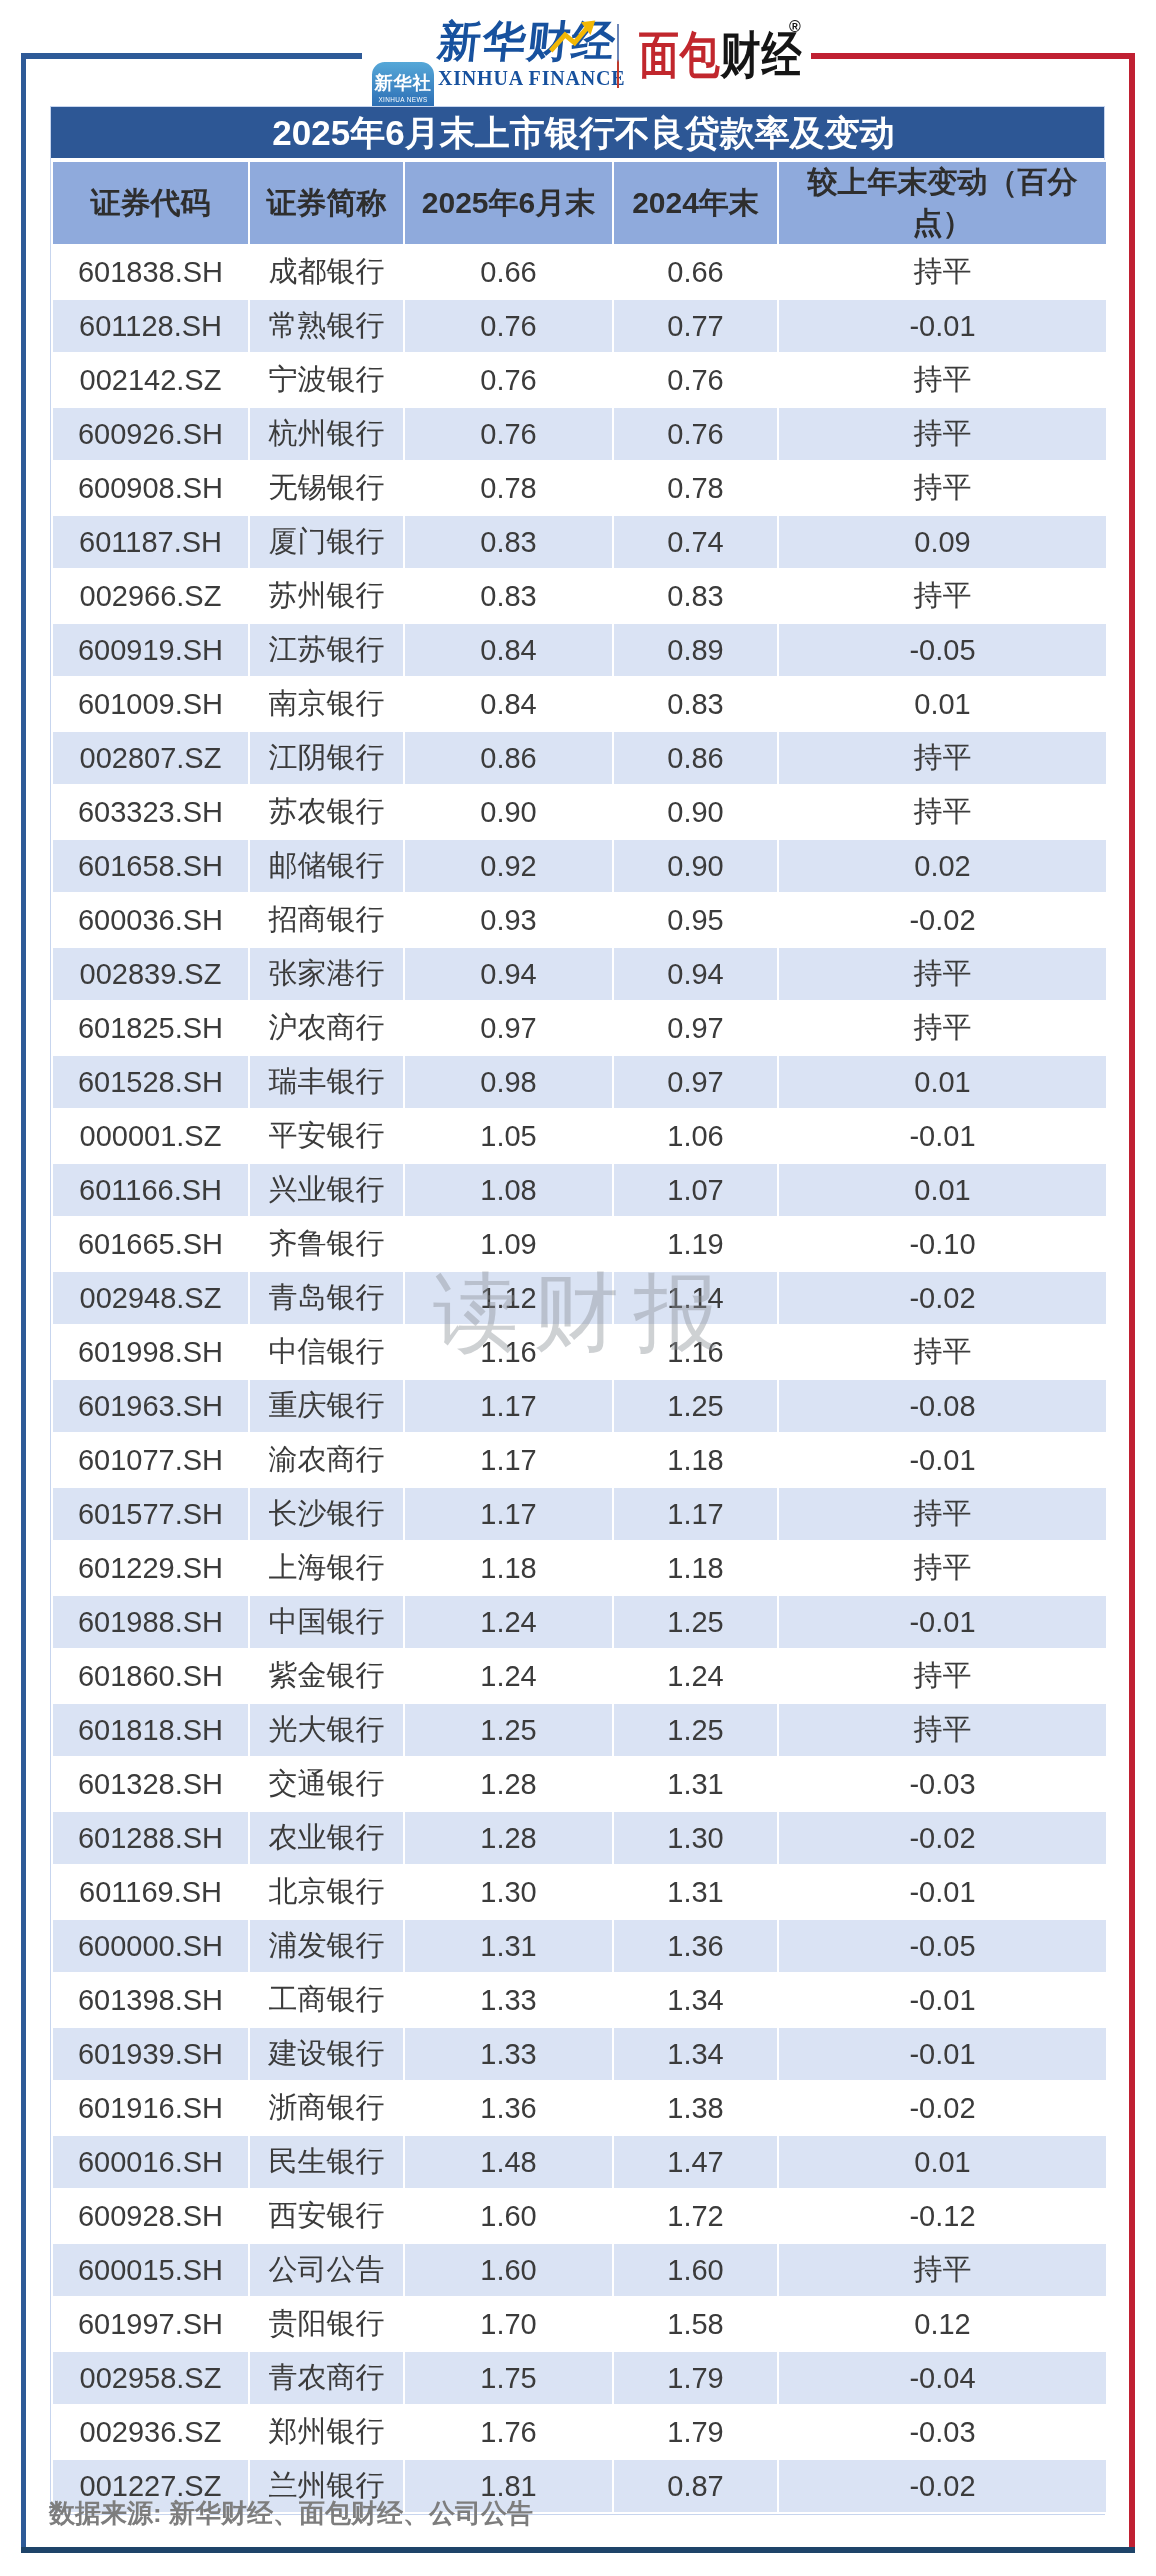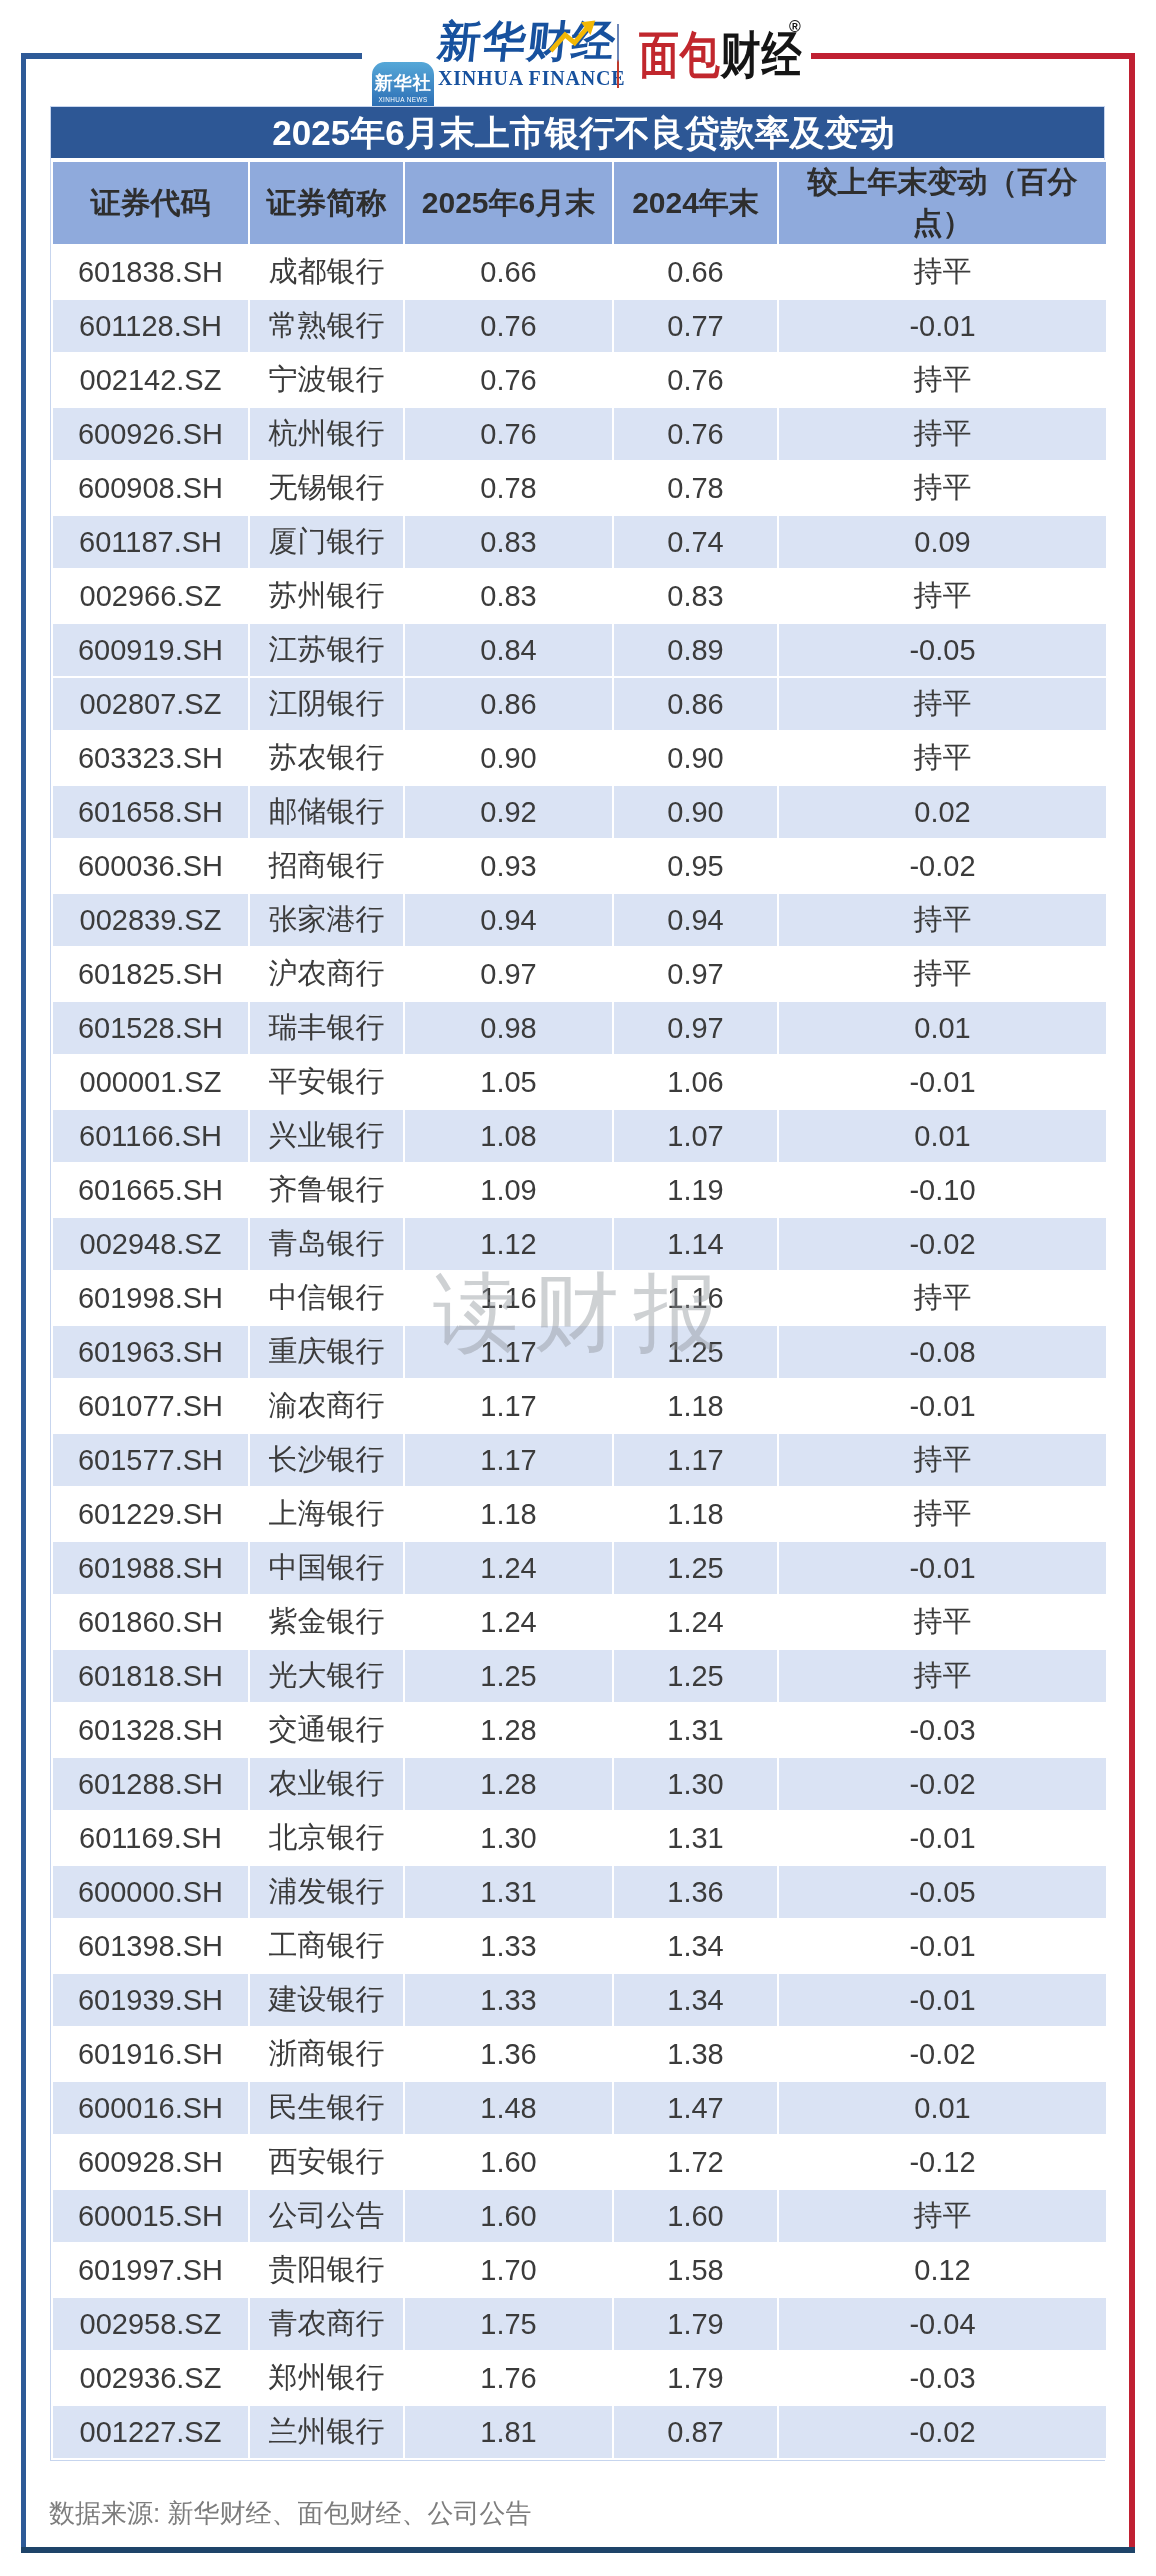--- a/index.html
+++ b/index.html
@@ -47,21 +47,21 @@
   td{font-size:29px;color:#3b3b3b;height:52px;border:2.4px solid #ffffff;
      text-align:center;padding:0;background:#ffffff;}
   tr.alt td{background:#dae3f4;}
 
   
   .watermark{position:absolute;left:433px;top:1255px;width:302px;
     font-size:86px;font-weight:400;color:#8d9299;opacity:0.42;
     letter-spacing:14.3px;white-space:nowrap;}
 
   
-  .source-note{position:absolute;left:49px;top:2496px;font-size:26px;color:#7d7d7d;}
+  .source-note{position:absolute;left:49px;top:2496px;font-size:26px;color:#7d7d7d;font-weight:bold;}
 </style>
 </head>
 <body>
 
 <div class="frame frame-top-left"></div>
 <div class="frame frame-top-right"></div>
 <div class="frame frame-left"></div>
 <div class="frame frame-right"></div>
 <div class="frame frame-bottom"></div>
 
@@ -167,20 +167,27 @@
     <td>0.83</td>
     <td>持平</td>
   </tr>
         <tr class="alt">
     <td>600919.SH</td>
     <td>江苏银行</td>
     <td>0.84</td>
     <td>0.89</td>
     <td>-0.05</td>
   </tr>
+        <tr>
+    <td>601009.SH</td>
+    <td>南京银行</td>
+    <td>0.84</td>
+    <td>0.83</td>
+    <td>0.01</td>
+  </tr>
         <tr class="alt">
     <td>002807.SZ</td>
     <td>江阴银行</td>
     <td>0.86</td>
     <td>0.86</td>
     <td>持平</td>
   </tr>
         <tr>
     <td>603323.SH</td>
     <td>苏农银行</td>

